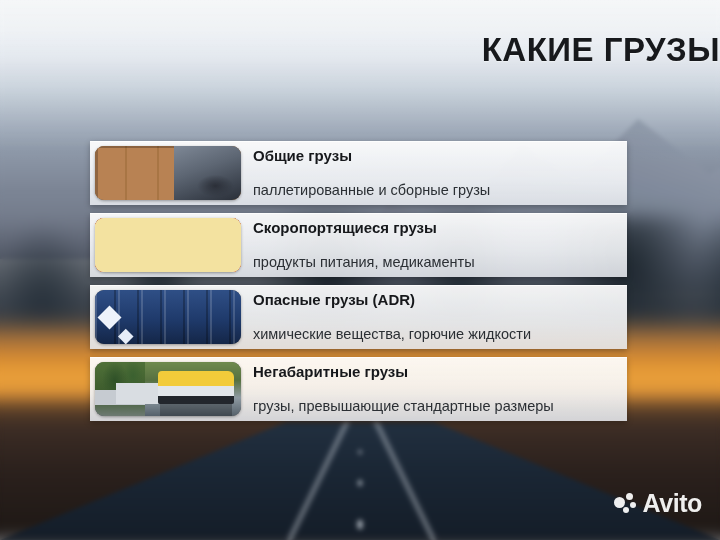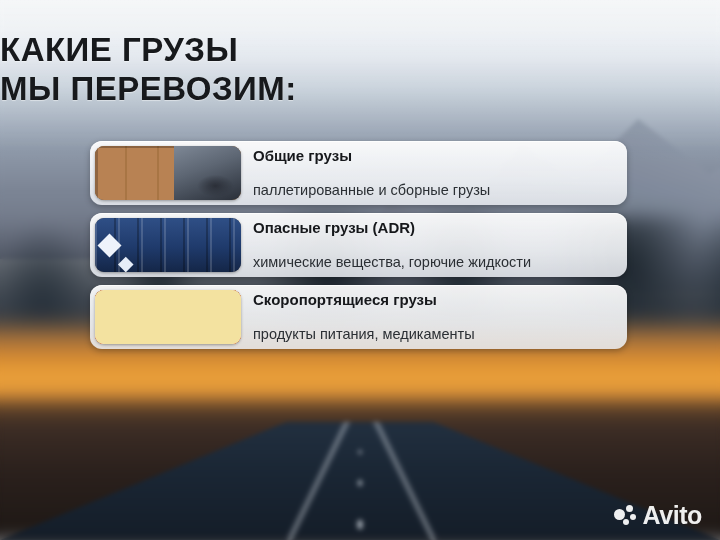--- a/index.html
+++ b/index.html
@@ -88,42 +88,42 @@
   
   #blur-veil {
     position:absolute; inset:0;
     backdrop-filter:blur(2px);
     background:linear-gradient(180deg, rgba(255,255,255,.10) 0%, rgba(255,255,255,0) 30%);
   }
 
   
   #headline {
     position:absolute; top:30px; left:0; width:100%;
-    text-align:left;
+    text-align:right;
     color:#17191c;
     font-weight:bold;
     font-size:33px;
     line-height:39px;
     letter-spacing:.5px;
     text-shadow:0 1px 1px rgba(255,255,255,.45);
   }
   #headline .l { display:block; white-space:nowrap; }
 
   
   #cards {
     position:absolute; left:90px; top:141px;
     width:537px;
     display:flex; flex-direction:column; gap:8px;
   }
   .card {
     position:relative;
     height:64px;
     display:flex; align-items:center;
     background:linear-gradient(180deg, rgba(255,255,255,.93) 0%, rgba(243,245,248,.90) 60%, rgba(231,234,239,.88) 100%);
-    border-radius:12px;
+    border-radius:0;
     box-shadow:0 2px 6px rgba(0,0,0,.28), inset 0 1px 0 rgba(255,255,255,.75);
   }
   .thumb {
     width:146px; height:54px;
     margin-left:5px;
     flex:none;
     border-radius:9px;
     overflow:hidden;
     position:relative;
     box-shadow:0 1px 3px rgba(0,0,0,.35);
@@ -239,21 +239,21 @@
     font-size:15px; font-weight:bold; color:#16181b;
     line-height:19px; white-space:nowrap;
   }
   .t-sub {
     font-size:14.5px; color:#2b2f34;
     line-height:19px; white-space:nowrap; margin-top:16px;
   }
 
   
   #avito {
-    position:absolute; right:18px; bottom:12px;
+    position:absolute; right:18px; bottom:24px;
     display:flex; align-items:center; gap:6px;
     opacity:.93;
   }
   #avito-mark { width:22px; height:22px; position:relative; flex:none; }
   #avito-mark span { position:absolute; border-radius:50%; background:#fff; }
   #avito-mark .d1 { width:11px; height:11px; left:0;    top:4px; }
   #avito-mark .d2 { width:7px;  height:7px;  left:12px; top:0; }
   #avito-mark .d3 { width:6px;  height:6px;  left:9px;  top:14px; }
   #avito-mark .d4 { width:6px;  height:6px;  left:16px; top:9px; }
   #avito-text {
@@ -273,56 +273,64 @@
   <div class="bg-layer bg-road"></div>
   <div class="road-edge"></div>
   <div class="road-dash" style="bottom:2%;  height:9px;  width:5px;"></div>
   <div class="road-dash" style="bottom:10%; height:6px;"></div>
   <div class="road-dash" style="bottom:16%; height:4px;  width:3px;"></div>
 </div>
 <div id="blur-veil"></div>
 
 <div id="headline">
   <span class="l">КАКИЕ ГРУЗЫ</span>
-  <span class="l">МЫ ПЕРЕВОЗИМ:</span>
 </div>
 
 <div id="cards">
 
   <div class="card">
     <div class="thumb">
         <i class="t-boxes"></i>
       </div>
     <div class="txt">
       <div class="t-title">Общие грузы</div>
       <div class="t-sub">паллетированные и сборные грузы</div>
     </div>
   </div>
 
 
   <div class="card">
     <div class="thumb">
+        <i class="t-food"></i>
+      </div>
+    <div class="txt">
+      <div class="t-title">Скоропортящиеся грузы</div>
+      <div class="t-sub">продукты питания, медикаменты</div>
+    </div>
+  </div>
+
+  <div class="card">
+    <div class="thumb">
         <i class="t-adr"></i>
       </div>
     <div class="txt">
       <div class="t-title">Опасные грузы (ADR)</div>
       <div class="t-sub">химические вещества, горючие жидкости</div>
     </div>
   </div>
 
   <div class="card">
     <div class="thumb">
-        <i class="t-food"></i>
+        <i class="t-oversize"></i>
       </div>
     <div class="txt">
-      <div class="t-title">Скоропортящиеся грузы</div>
-      <div class="t-sub">продукты питания, медикаменты</div>
+      <div class="t-title">Негабаритные грузы</div>
+      <div class="t-sub">грузы, превышающие стандартные размеры</div>
     </div>
   </div>
-
 
 </div>
 
 <div id="avito">
   <div id="avito-mark">
     <span class="d1"></span>
       <span class="d2"></span>
       <span class="d3"></span>
       <span class="d4"></span>
   </div>

